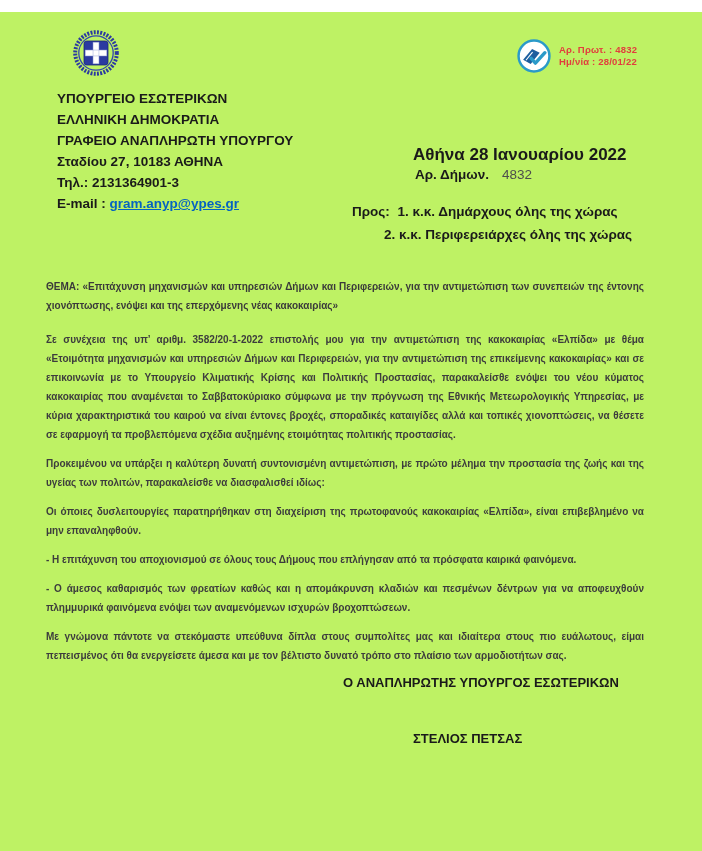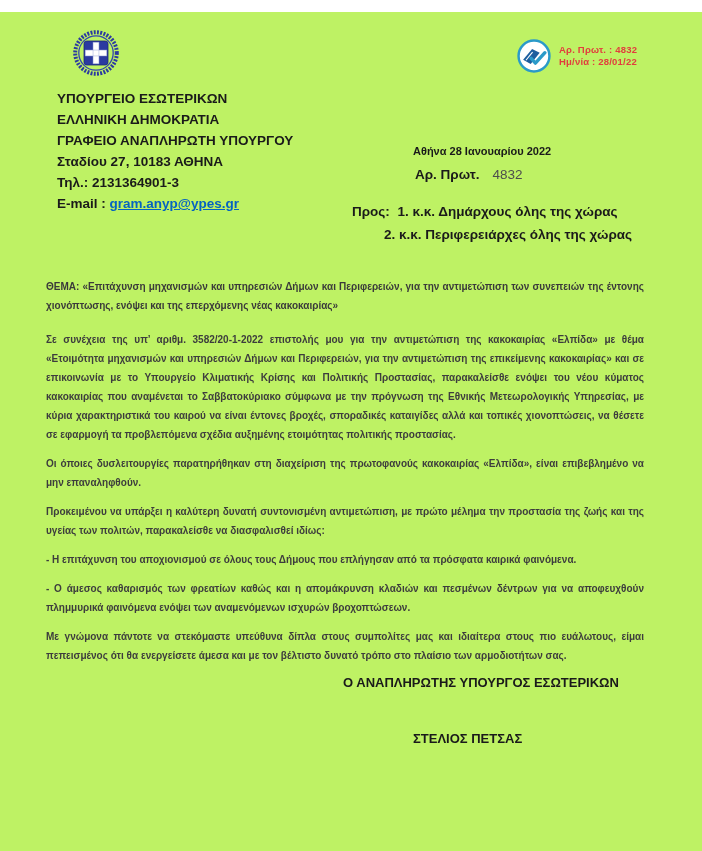--- a/index.html
+++ b/index.html
@@ -32,21 +32,21 @@
   .letterhead {
     position: absolute; left: 57px; top: 76px;
     font-size: 13.5px; font-weight: 700; line-height: 21px; white-space: nowrap;
   }
   .email-link {
     color: #0563c1; text-decoration: underline; cursor: pointer; font-weight: 700;
   }
 
   .city-date {
     position: absolute; left: 413px; top: 133px;
-    font-size: 11px; font-weight: 700; white-space: nowrap;
+    font-size: 17px; font-weight: 700; white-space: nowrap;
   }
   .protocol {
     position: absolute; left: 415px; top: 155px;
     font-size: 13.5px; font-weight: 700; white-space: nowrap;
   }
   .protocol .proto-number { font-weight: 400; color: #4d4d4d; margin-left: 13px; }
 
   .recipients {
     position: absolute; left: 352px; top: 189px;
     font-size: 13.5px; font-weight: 700; line-height: 22.5px; white-space: nowrap;
@@ -106,39 +106,39 @@
       <div>ΓΡΑΦΕΙΟ ΑΝΑΠΛΗΡΩΤΗ  ΥΠΟΥΡΓΟΥ</div>
       <div>Σταδίου 27, 10183 ΑΘΗΝΑ</div>
       <div>Τηλ.: 2131364901-3</div>
       <div>
         <span>E-mail : </span><span class="email-link">gram.anyp@ypes.gr</span>
       </div>
     </div>
 
     <div class="city-date">Αθήνα  28 Ιανουαρίου 2022</div>
     <div class="protocol">
-      <span>Αρ. Πρωτ.</span><span class="proto-number">4832</span>
+      <span>Αρ. Δήμων.</span><span class="proto-number">4832</span>
     </div>
 
     <div class="recipients">
       <div class="line-1">
         <span>Προς:</span>&nbsp;
         <span>1. κ.κ. Δημάρχους όλης της χώρας</span>
       </div>
       <div class="line-2">
         <span>2.  κ.κ. Περιφερειάρχες  όλης της χώρας</span>
       </div>
     </div>
   </div>
 
   <div class="letter-body">
     <p class="subject">ΘΕΜΑ: «Επιτάχυνση μηχανισμών και υπηρεσιών Δήμων και Περιφερειών, για την αντιμετώπιση των συνεπειών της έντονης χιονόπτωσης, ενόψει και της επερχόμενης νέας κακοκαιρίας»</p>
     <p>Σε συνέχεια της υπ’ αριθμ. 3582/20-1-2022 επιστολής μου για την αντιμετώπιση της κακοκαιρίας «Ελπίδα» με θέμα «Ετοιμότητα μηχανισμών και υπηρεσιών Δήμων και Περιφερειών, για την αντιμετώπιση της επικείμενης κακοκαιρίας» και σε επικοινωνία με το Υπουργείο Κλιματικής Κρίσης και Πολιτικής Προστασίας, παρακαλείσθε ενόψει του νέου κύματος κακοκαιρίας που αναμένεται το Σαββατοκύριακο σύμφωνα με την πρόγνωση της Εθνικής Μετεωρολογικής Υπηρεσίας, με κύρια χαρακτηριστικά του καιρού να είναι έντονες βροχές, σποραδικές καταιγίδες αλλά και τοπικές χιονοπτώσεις, να θέσετε σε εφαρμογή τα προβλεπόμενα σχέδια αυξημένης ετοιμότητας πολιτικής προστασίας.</p>
+    <p>Προκειμένου να υπάρξει η καλύτερη δυνατή συντονισμένη αντιμετώπιση,  με πρώτο μέλημα την προστασία της ζωής και της υγείας των πολιτών, παρακαλείσθε να διασφαλισθεί ιδίως:</p>
     <p>Οι όποιες δυσλειτουργίες παρατηρήθηκαν στη διαχείριση της πρωτοφανούς  κακοκαιρίας «Ελπίδα», είναι επιβεβλημένο να μην επαναληφθούν.</p>
-    <p>Προκειμένου να υπάρξει η καλύτερη δυνατή συντονισμένη αντιμετώπιση,  με πρώτο μέλημα την προστασία της ζωής και της υγείας των πολιτών, παρακαλείσθε να διασφαλισθεί ιδίως:</p>
     <p>- Η επιτάχυνση του αποχιονισμού σε όλους τους Δήμους που επλήγησαν από τα πρόσφατα καιρικά φαινόμενα.</p>
     <p>- Ο άμεσος καθαρισμός των φρεατίων καθώς και η απομάκρυνση κλαδιών και πεσμένων δέντρων για να αποφευχθούν πλημμυρικά φαινόμενα ενόψει των αναμενόμενων ισχυρών βροχοπτώσεων.</p>
     <p class="last">Με γνώμονα πάντοτε να στεκόμαστε υπεύθυνα δίπλα στους συμπολίτες μας και ιδιαίτερα στους πιο ευάλωτους, είμαι πεπεισμένος ότι θα ενεργείσετε άμεσα και με τον βέλτιστο δυνατό τρόπο στο πλαίσιο των αρμοδιοτήτων σας.</p>
   </div>
 
   <div class="signature">
     <div class="sig-title">Ο ΑΝΑΠΛΗΡΩΤΗΣ ΥΠΟΥΡΓΟΣ ΕΣΩΤΕΡΙΚΩΝ</div>
     <div class="sig-name">ΣΤΕΛΙΟΣ  ΠΕΤΣΑΣ</div>
   </div>
 

